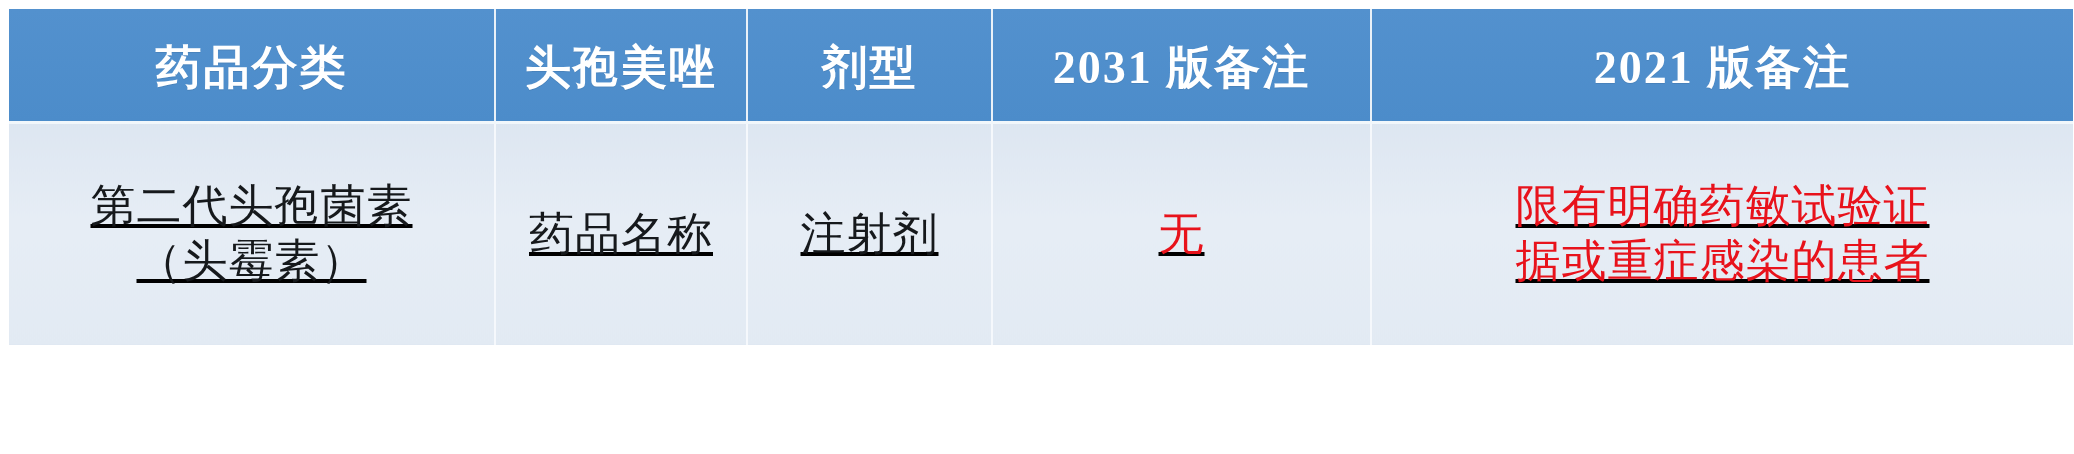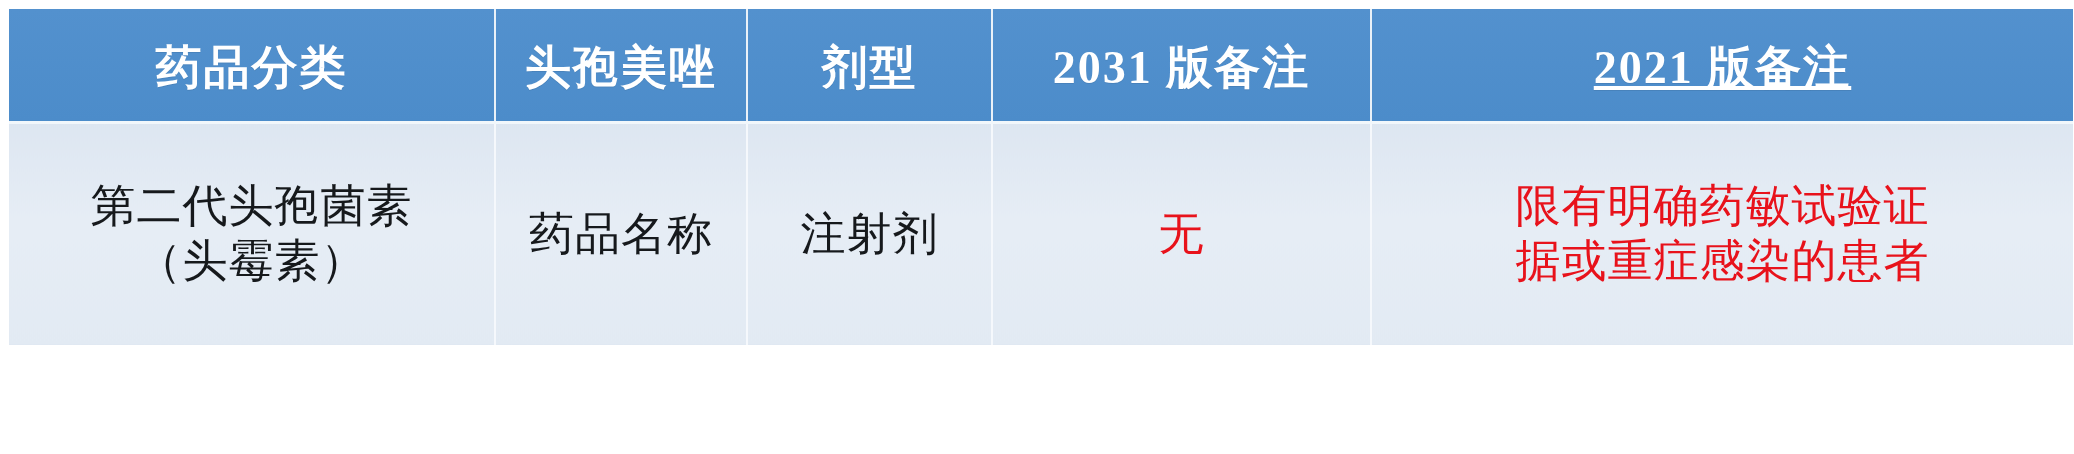--- a/index.html
+++ b/index.html
@@ -30,20 +30,21 @@
     height: 336px;
     border-collapse: collapse;
     table-layout: fixed;
   }
 
   .table tr.header-row {
     height: 113px;
   }
   .table tr.body-row {
     height: 223px;
+    text-decoration: underline;
   }
 
   .table th, .table td {
     padding: 0;
     margin: 0;
     vertical-align: middle;
     text-align: center;
     border: 0;
   }
 
@@ -54,21 +55,20 @@
     font-size: 46px;
     font-weight: bold;
     letter-spacing: 2px;
     line-height: 1.12;
     border-right: 2px solid #eaf1f8;
     position: relative;
     text-shadow: 0 1px 0 rgba(0,0,0,0.08);
   }
   th.hcell:last-child {
     border-right: 0;
-    text-decoration: underline;
   }
   th.hcell .htxt {
     display: block;
     padding-top: 6px;
   }
 
   
   td.bcell {
     background: #E3EBF4;
     color: #16191c;

